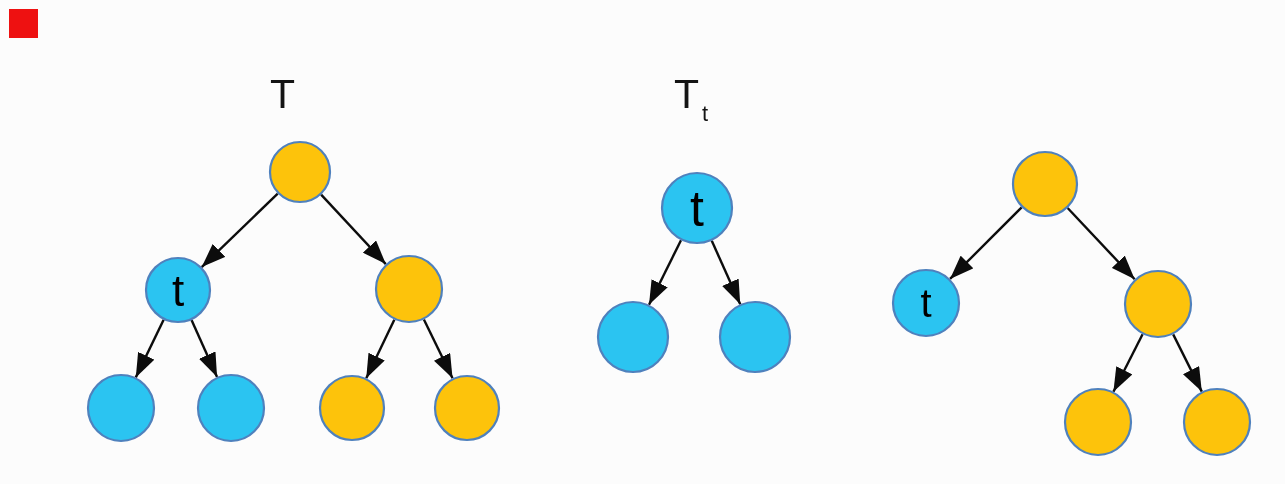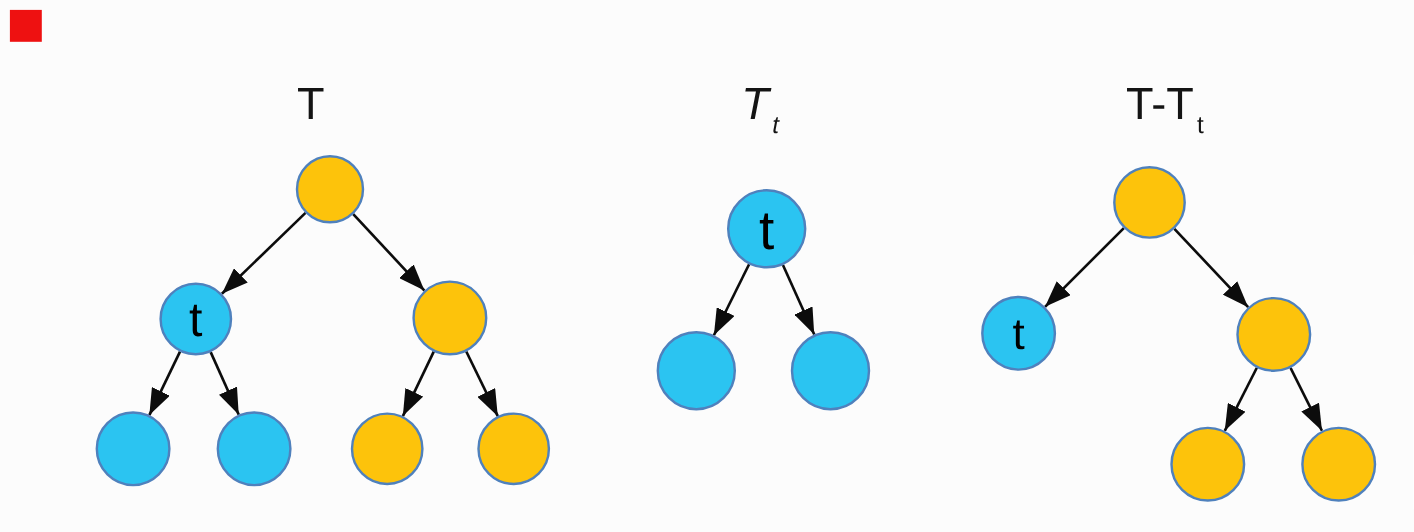--- a/index.html
+++ b/index.html
@@ -17,21 +17,21 @@
   .tree-svg{position:absolute;left:0;top:0;}
   .tree-title{
     position:absolute;top:74px;transform:translateX(-50%);
     font-size:41px;line-height:1;color:var(--title,#141414);
     white-space:nowrap;
   }
   .tree-title .sub{
     font-size:22px;position:relative;top:13px;margin-left:3px;
   }
   .tree-title.t1{left:284px;}
-  .tree-title.t2{left:691px;font-style:italic;}
+  .tree-title.t2{left:691px;}
   .tree-title.t3{left:1059px;}
 </style>
 </head>
 <body>
 
 <div class="stage">
 
   <div class="red-marker"></div>
 
   <svg class="tree-svg" id="tree-svg" width="1285" height="484" viewBox="0 0 1285 484">
@@ -75,15 +75,14 @@
         <circle cx="1158" cy="304" r="33" fill="#FDC30B" stroke="#4F81BD" stroke-width="2.2"></circle>
         <circle cx="1098" cy="422" r="33" fill="#FDC30B" stroke="#4F81BD" stroke-width="2.2"></circle>
         <circle cx="1217" cy="422" r="33" fill="#FDC30B" stroke="#4F81BD" stroke-width="2.2"></circle>
       </g>
     </svg>
 
   <div class="tree-title t1"><span>T</span><span class="sub"></span></div>
 
   <div class="tree-title t2"><span>T</span><span class="sub">t</span></div>
 
-  <div class="tree-title t3"><span>T-T</span><span class="sub">t</span></div>
 
 </div>
 
 </body></html>

